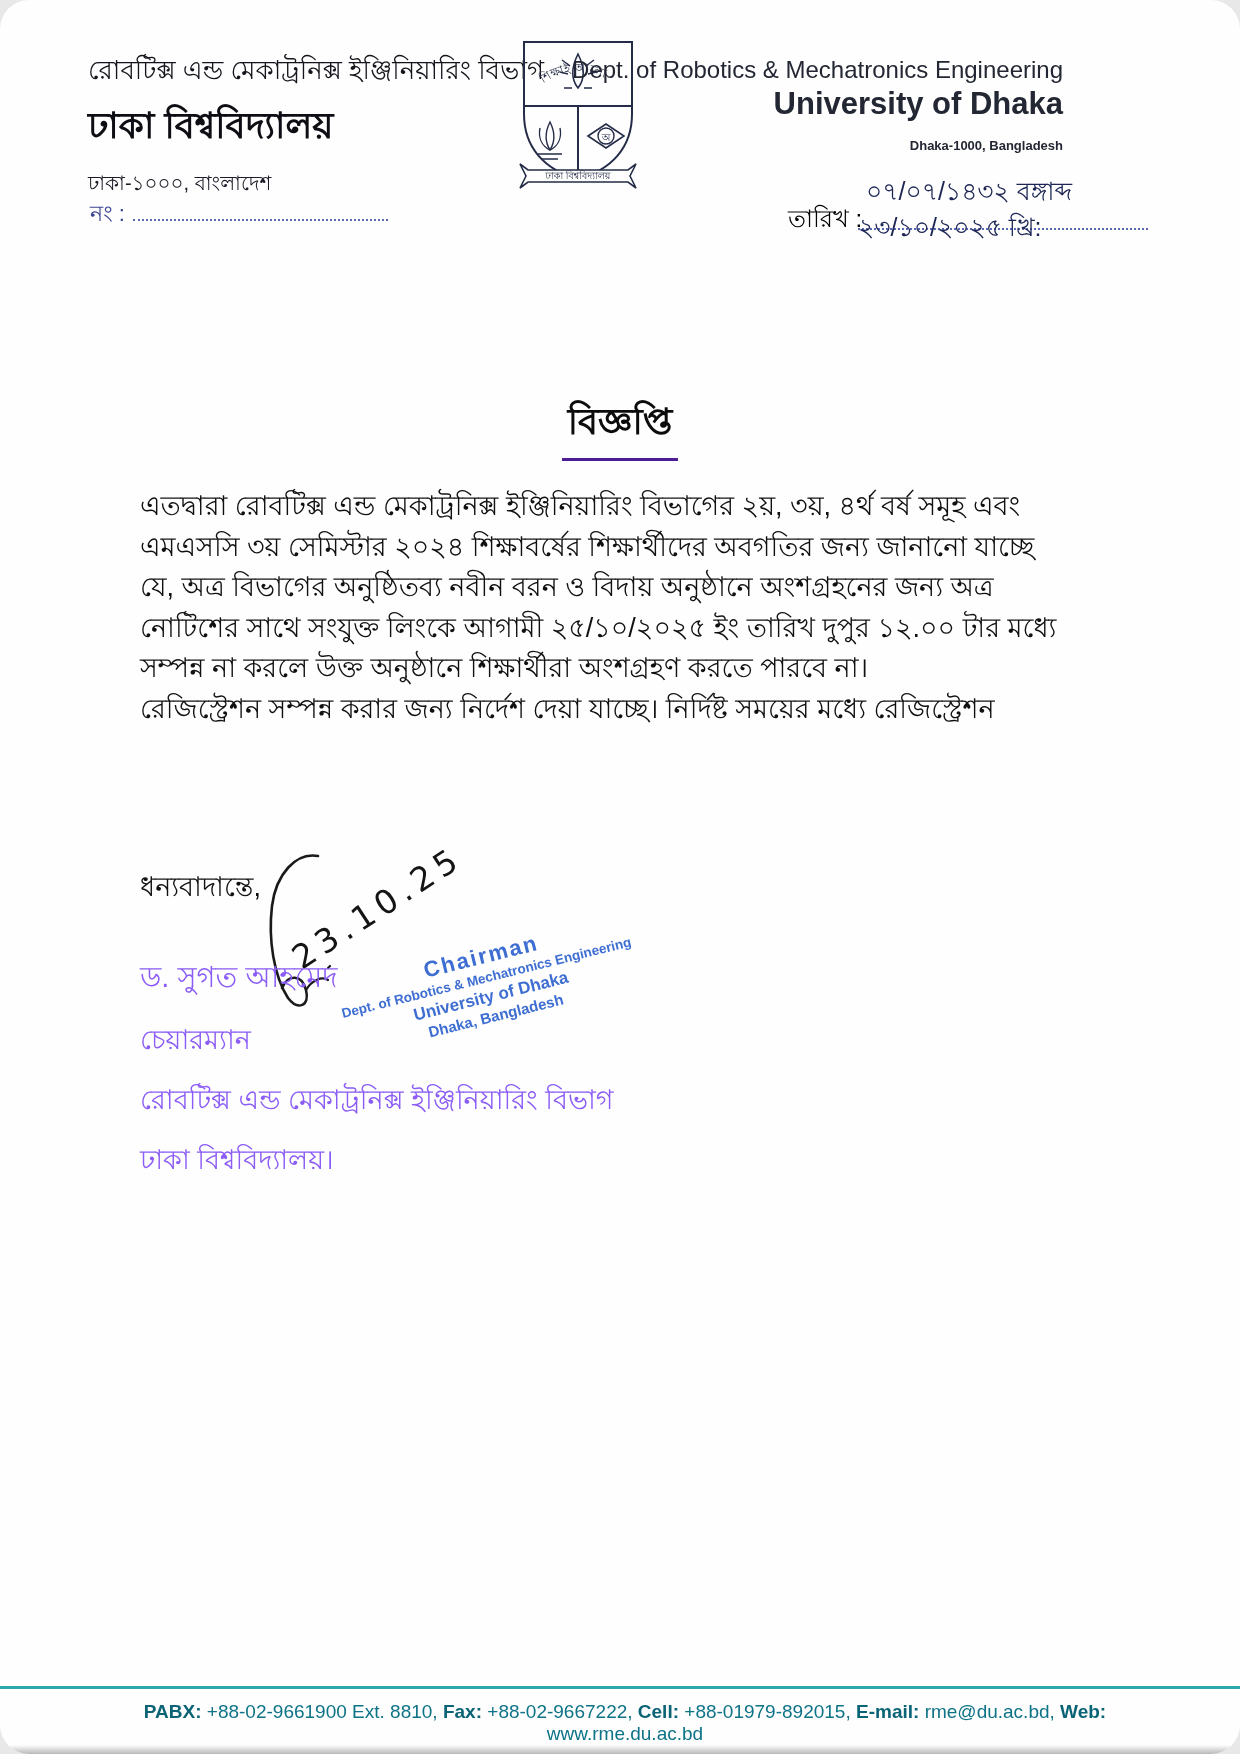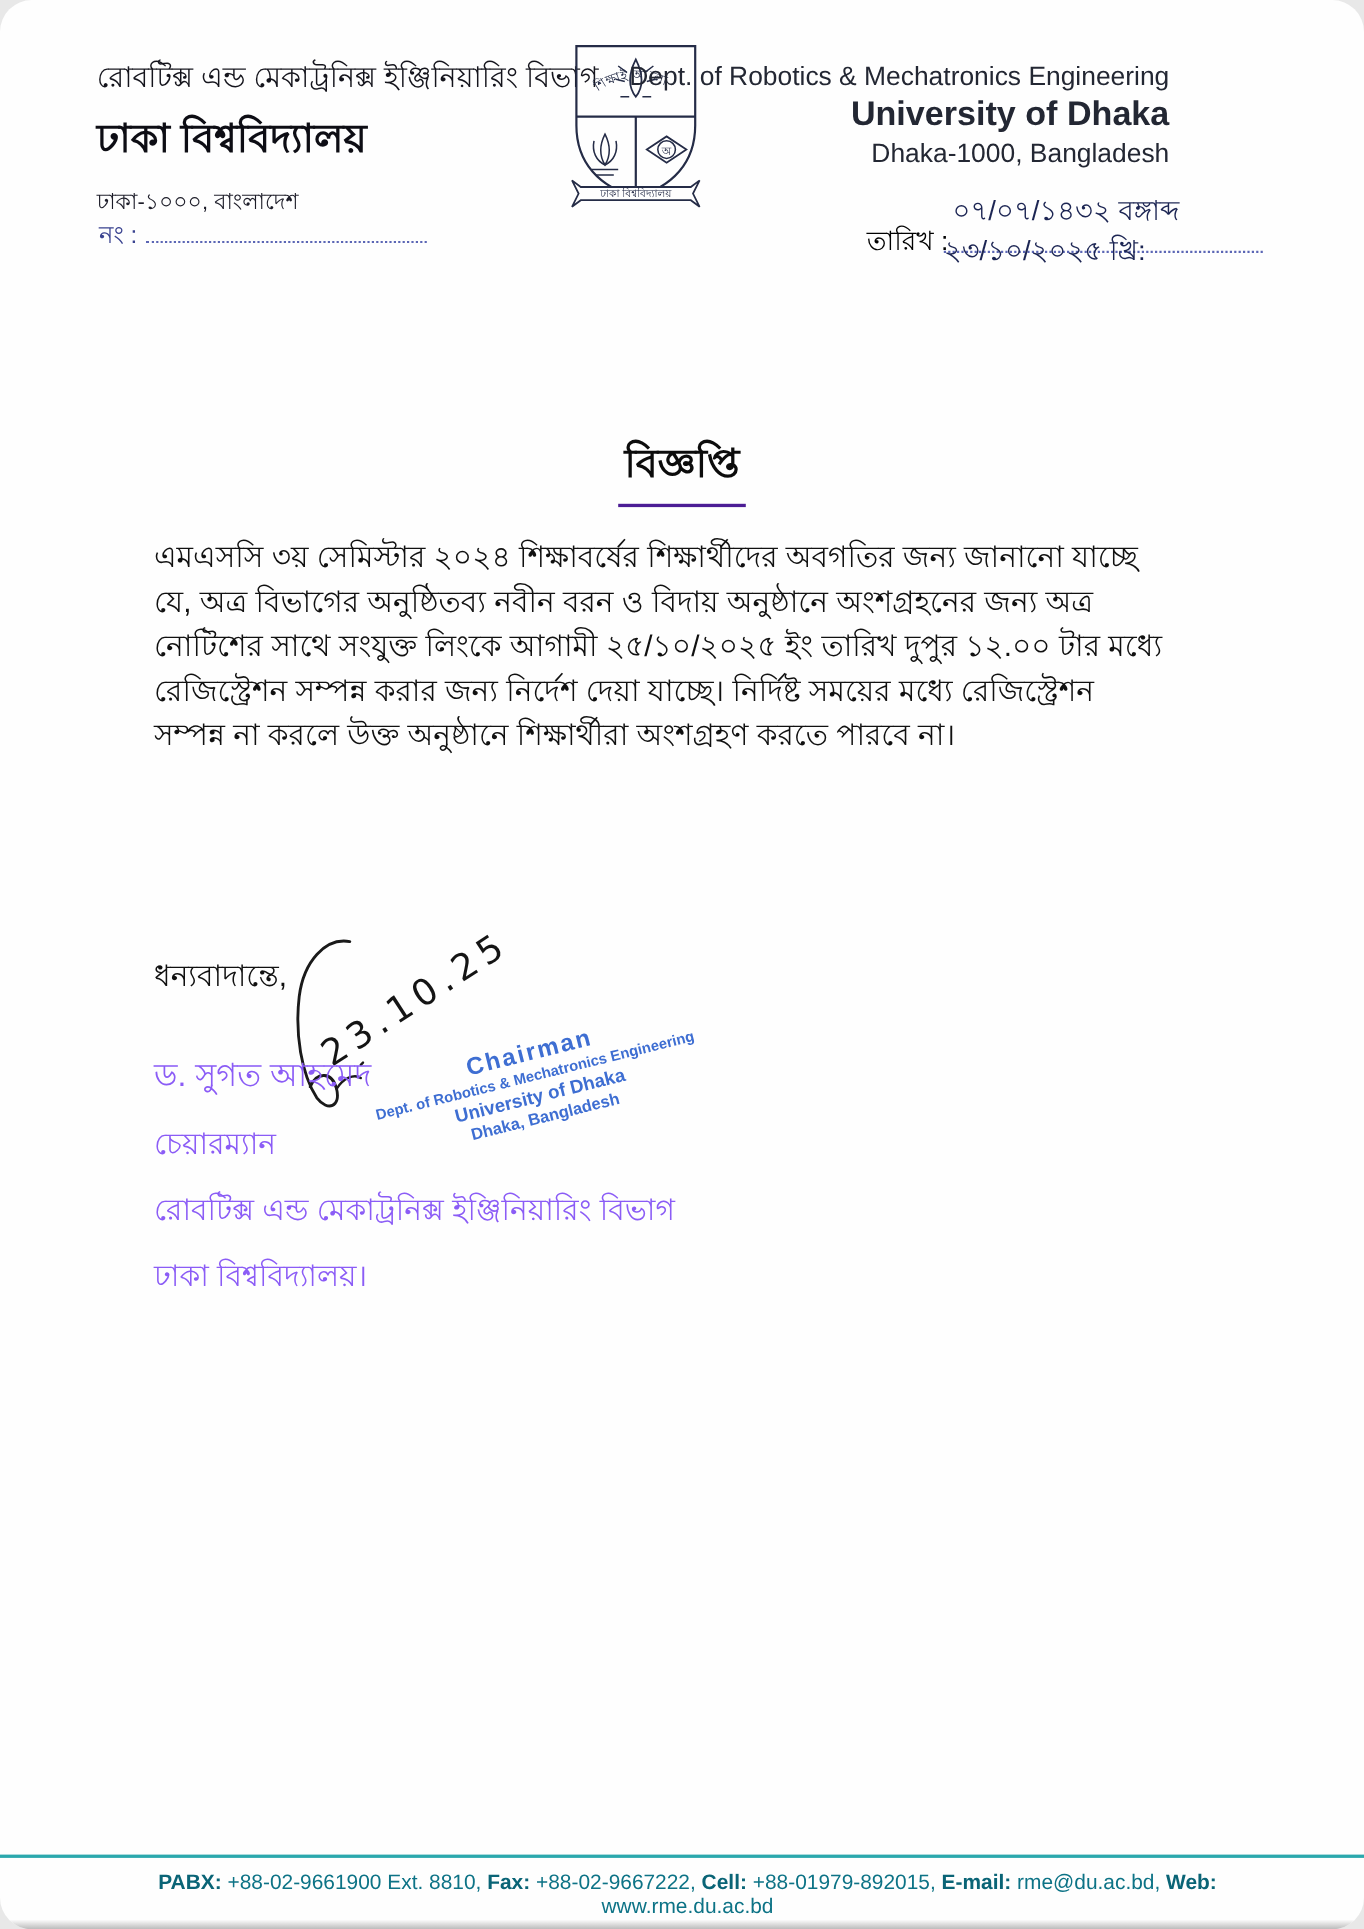--- a/index.html
+++ b/index.html
@@ -13,21 +13,21 @@
   }
   
   .header-left { position:absolute; left:88px; top:50px; }
   .header-left .l1 { font-size:26px; color:#14141c; }
   .header-left .l2 { font-size:36px; font-weight:bold; margin-top:4px; color:#0d0d14; }
   .header-left .l3 { font-size:20px; margin-top:10px; color:#1c1c28; }
 
   .header-right { position:absolute; right:177px; top:56px; text-align:right; color:#232733; }
   .header-right .r1 { font-size:24px; }
   .header-right .r2 { font-size:31px; font-weight:bold; margin-top:2px; }
-  .header-right .r3 { font-size:24px; font-weight:normal; margin-top:4px; }
+  .header-right .r3 { font-size:13px; font-weight:bold; margin-top:16px; }
 
   .crest { position:absolute; left:512px; top:36px; }
 
   
   .ref-row { position:absolute; left:90px; top:196px; font-size:22px; color:#3a4390; }
   .ref-row .dots { display:inline-block; width:255px; border-bottom:2px dotted #5b66b5; height:20px; margin-left:8px; }
 
   .date-block { position:absolute; left:788px; top:172px; width:370px; }
   .date-label { position:absolute; left:0; top:28px; font-size:24px; color:#000000; }
   .date-hand1 { position:absolute; left:78px; top:0; font-size:25px; color:#1c2553; white-space:nowrap; }
@@ -125,25 +125,26 @@
     <span class="date-hand1">০৭/০৭/১৪৩২ বঙ্গাব্দ</span>
     <span class="date-dots"></span>
     <span class="date-hand2">২৩/১০/২০২৫ খ্রি:</span>
   </div>
 
   <div class="title-wrap">
     <span>বিজ্ঞপ্তি</span>
   </div>
 
   <div class="body-text">
+    <div>এতদ্বারা রোবটিক্স এন্ড মেকাট্রনিক্স ইঞ্জিনিয়ারিং বিভাগের ২য়, ৩য়, ৪র্থ বর্ষ সমূহ এবং</div>
     <div>এমএসসি ৩য় সেমিস্টার ২০২৪ শিক্ষাবর্ষের  শিক্ষার্থীদের অবগতির জন্য জানানো যাচ্ছে</div>
     <div>যে, অত্র বিভাগের অনুষ্ঠিতব্য নবীন বরন ও বিদায় অনুষ্ঠানে অংশগ্রহনের জন্য অত্র</div>
     <div>নোটিশের সাথে সংযুক্ত লিংকে আগামী ২৫/১০/২০২৫ ইং তারিখ দুপুর ১২.০০ টার মধ্যে</div>
+    <div>সম্পন্ন না করলে উক্ত অনুষ্ঠানে শিক্ষার্থীরা অংশগ্রহণ করতে পারবে না।</div>
     <div>রেজিস্ট্রেশন সম্পন্ন করার জন্য নির্দেশ দেয়া যাচ্ছে। নির্দিষ্ট সময়ের মধ্যে রেজিস্ট্রেশন</div>
-    <div>সম্পন্ন না করলে উক্ত অনুষ্ঠানে শিক্ষার্থীরা অংশগ্রহণ করতে পারবে না।</div>
   </div>
 
   <div class="closing">ধন্যবাদান্তে,</div>
 
   <svg class="sig-svg" width="120" height="170" viewBox="0 0 120 170">
     <g fill="none" stroke="#1a1a1a" stroke-width="2.6" stroke-linecap="round">
       <path d="M70,8 C48,4 28,26 24,58 C20,92 26,128 40,150 C50,163 62,158 58,142 C54,126 40,126 34,140"></path>
       <path d="M58,142 C64,132 74,128 80,132 M80,120 L82,118" stroke-width="2.2"></path>
     </g>
   </svg>

